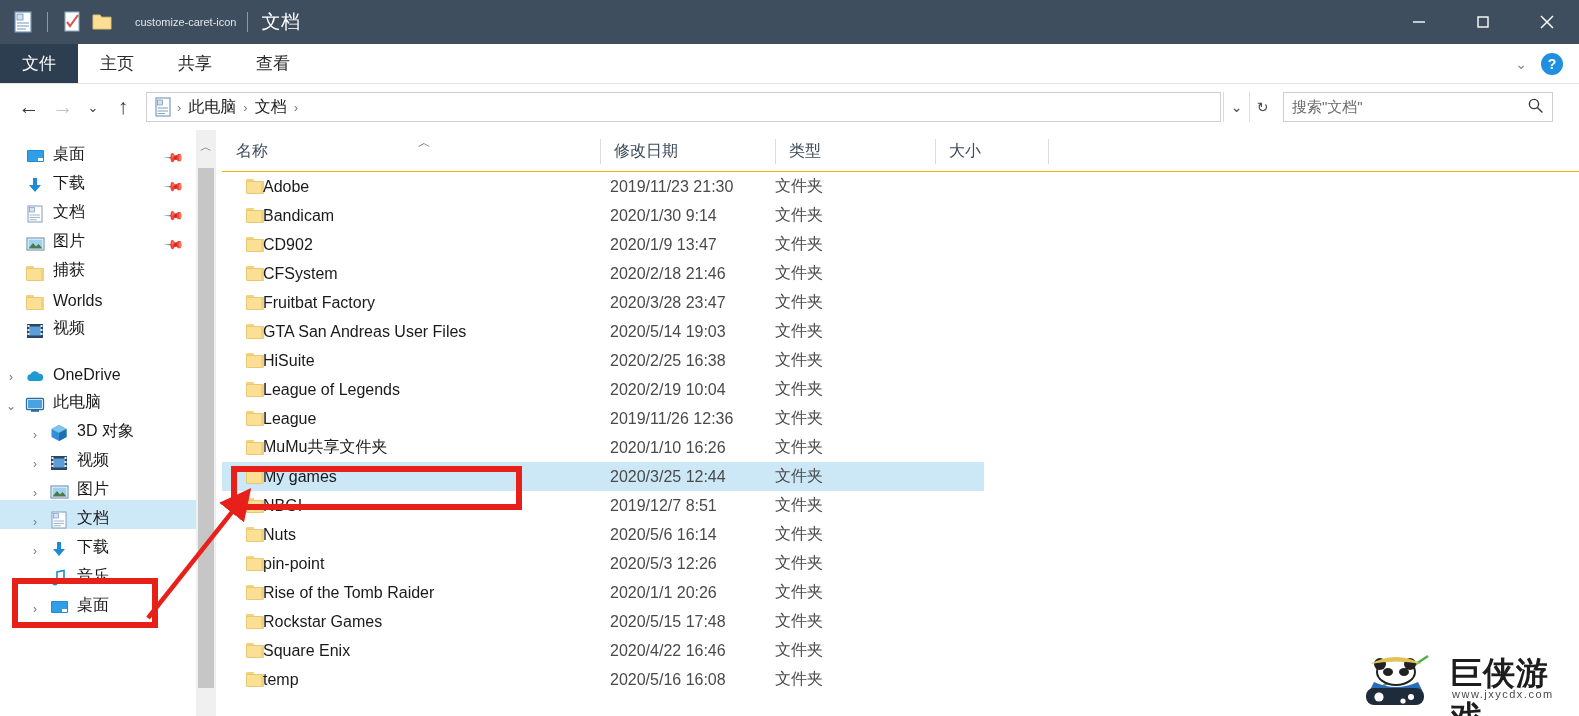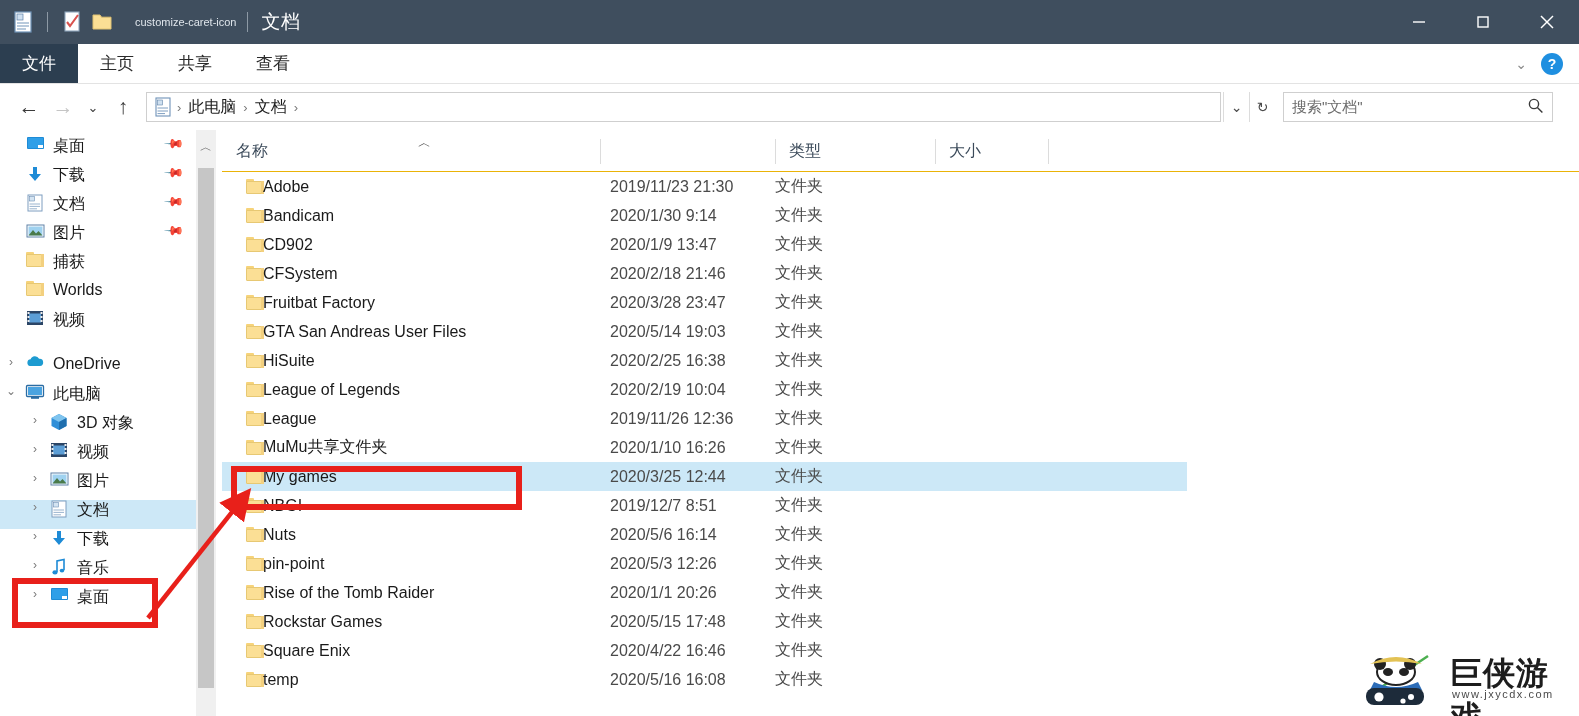--- a/index.html
+++ b/index.html
@@ -66,21 +66,21 @@
     display: flex; align-items: center; padding: 0 8px; justify-content: space-between;
   }
   .searchbox .ph { font-size: 15px; color: #6c6c6c; }
   .searchbox .mag { color: #3a3a3a; font-size: 15px; }
 
   
   .sidebar {
     position: absolute; left: 0; top: 130px; width: 196px; height: 586px;
     background: #ffffff; overflow: hidden;
   }
-  .side-item { height: 29px; display: flex; align-items: flex-start; font-size: 16px; color: #1a1a1a; position: relative; }
+  .side-item { height: 29px; display: flex; align-items: flex-end; font-size: 16px; color: #1a1a1a; position: relative; }
   .side-item.sel { background: #cde8f7; }
   .side-exp { width: 22px; text-align: center; color: #7b7b7b; font-size: 12px; flex: 0 0 22px; }
   .side-ico { width: 26px; display: flex; align-items: center; justify-content: center; flex: 0 0 26px; }
   .side-label { padding-left: 5px; white-space: nowrap; }
   .pin { position: absolute; right: 14px; color: #9a9a9a; font-size: 13px; transform: rotate(45deg); }
 
   
   .side-scroll { position: absolute; left: 196px; top: 130px; width: 20px; height: 586px; background: #f0f0f0; }
   .ss-up { height: 34px; display: flex; align-items: center; justify-content: center; font-size: 12px; color: #5a5a5a; }
   .ss-thumb { position: absolute; left: 2px; top: 38px; width: 16px; height: 520px; background: #c6c6c6; }
@@ -439,20 +439,21 @@
     <div class="ss-up">︿</div>
     <div class="ss-thumb"></div>
   </div>
 
   <div class="listarea">
 
     <div class="colhdr">
       <div class="col" style="left:0; width:378px">名称</div>
       <div class="sortcaret">︿</div>
       <div class="col-div" style="left:378px"></div>
+      <div class="col" style="left:378px; width:175px">修改日期</div>
       <div class="col-div" style="left:553px"></div>
       <div class="col" style="left:553px; width:160px">类型</div>
       <div class="col-div" style="left:713px"></div>
       <div class="col" style="left:713px; width:113px">大小</div>
       <div class="col-div" style="left:826px"></div>
     </div>
 
     <div id="rows-container">
         <div class="row">
           <div class="fico">
@@ -567,21 +568,21 @@
             <div class="folder">
               <div class="tabp"></div>
               <div class="body"></div>
               <div class="edge"></div>
             </div>
           </div>
           <div class="fname">MuMu共享文件夹</div>
           <div class="fdate">2020/1/10 16:26</div>
           <div class="ftype">文件夹</div>
         </div>
-        <div class="row sel" style="width: 965px;">
+        <div class="row sel" style="width: 762px;">
           <div class="fico">
             <div class="folder">
               <div class="tabp"></div>
               <div class="body"></div>
               <div class="edge"></div>
             </div>
           </div>
           <div class="fname">My games</div>
           <div class="fdate">2020/3/25 12:44</div>
           <div class="ftype">文件夹</div>

